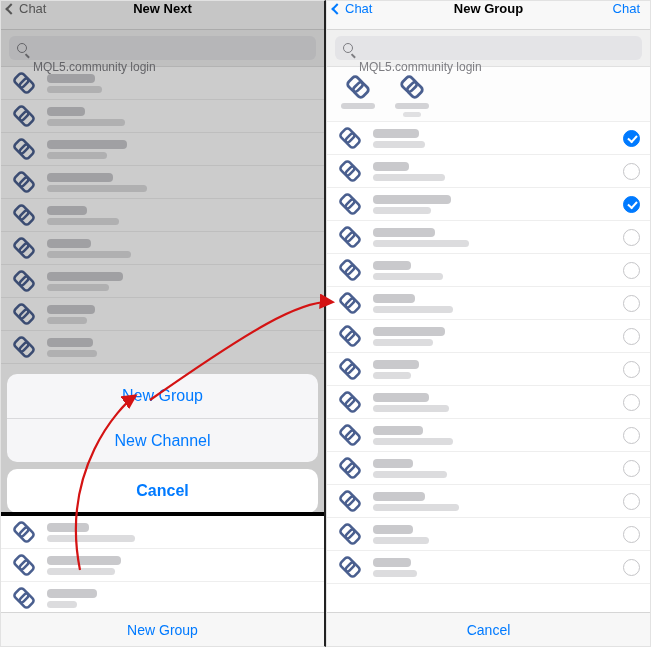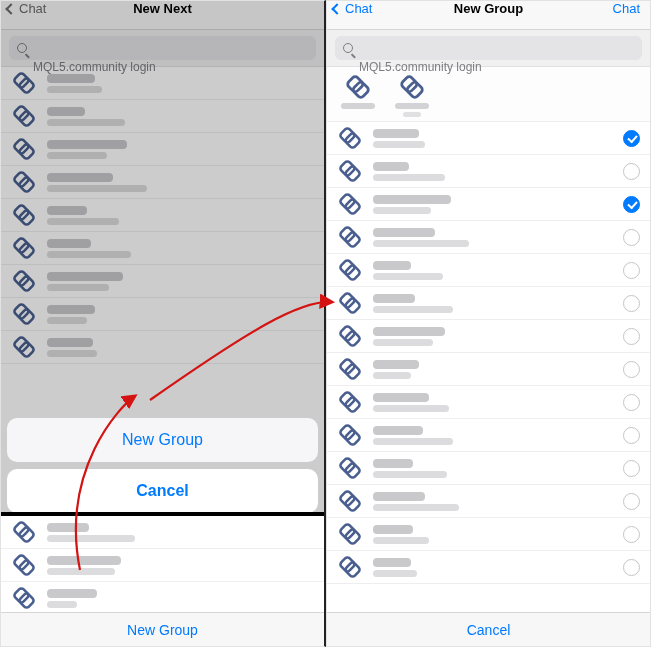--- a/index.html
+++ b/index.html
@@ -199,20 +199,23 @@
       </div>
     </div>
 
   <div class="overlay" style="top:0; bottom:133px;"></div>
 
   <div class="sheet">
     <div class="group">
       <div class="btn">
         <span>New Group</span>
       </div>
+      <div class="btn">
+        <span>New Channel</span>
+      </div>
     </div>
     <div class="cancel">
       <span>Cancel</span>
     </div>
   </div>
 
   <div class="divider-black" style="top:511px;"></div>
   <div class="belowsheet" id="left-below">
       <div class="row small">
         <span class="icon-mq"><svg viewBox="0 0 40 40">

